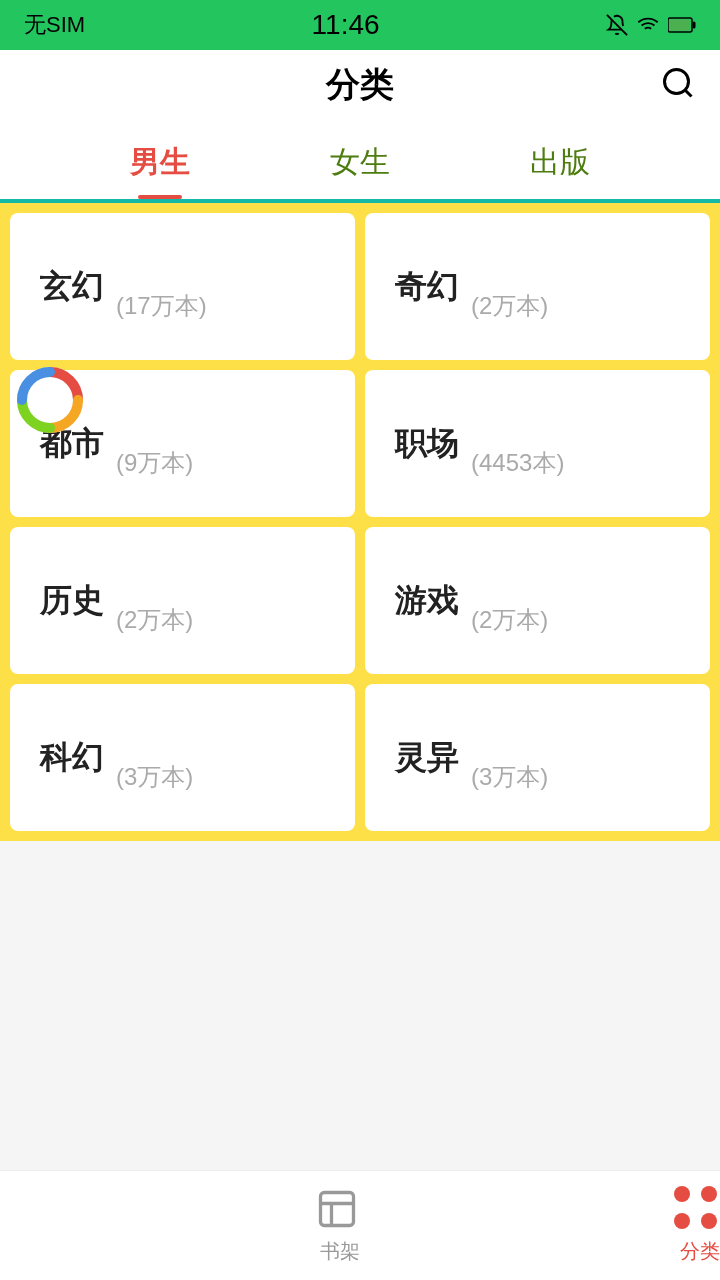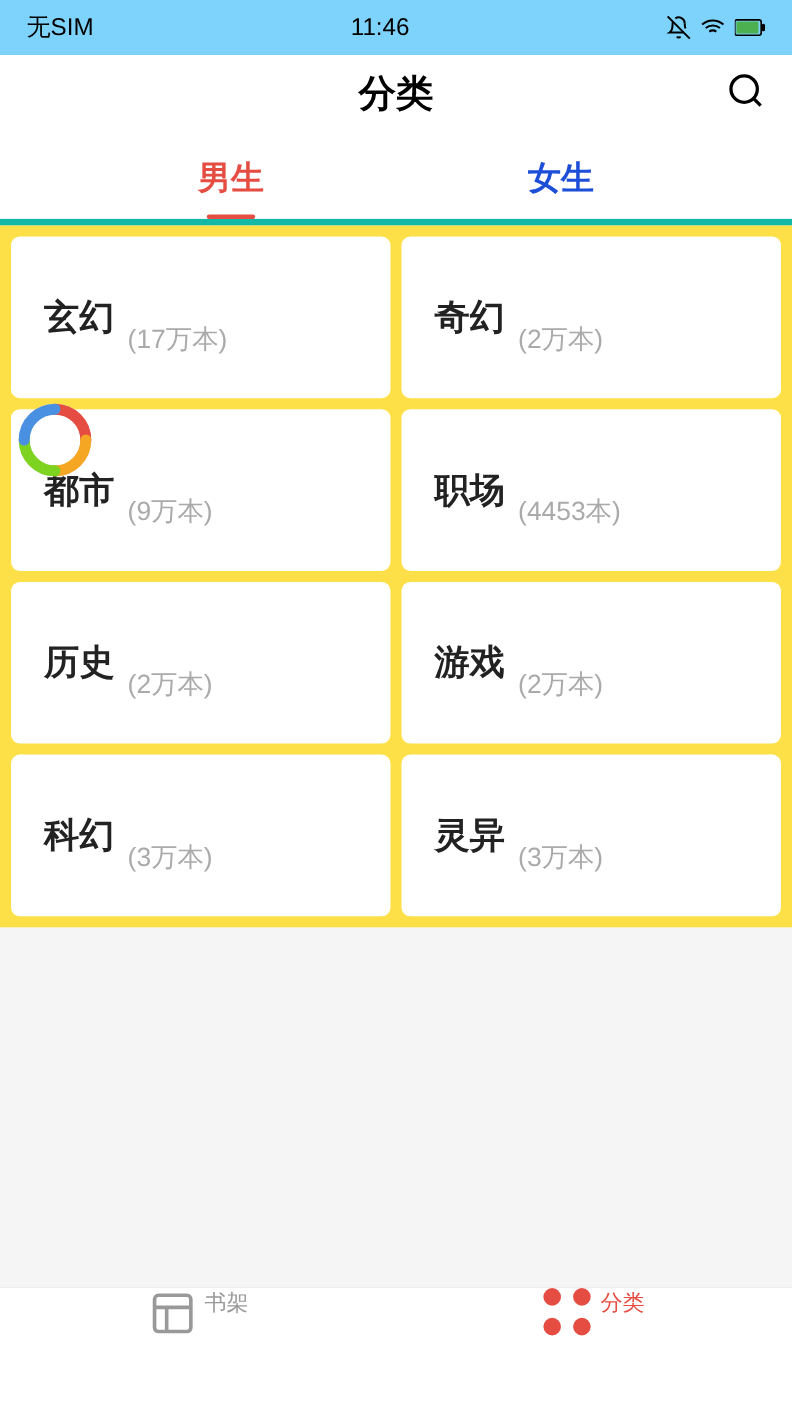--- a/index.html
+++ b/index.html
@@ -12,25 +12,25 @@
       position: relative;
       overflow-x: hidden;
     }
 
     
     .status-bar {
       display: flex;
       justify-content: space-between;
       align-items: center;
       padding: 10px 24px;
-      background: #7dd3fc;
+      background: #22c55e;
       height: 50px;
     }
     .status-left { font-size: 22px; font-weight: 500; color: #000; }
-    .status-center { font-size: 22px; font-weight: 500; color: #000; }
+    .status-center { font-size: 28px; font-weight: 500; color: #000; }
     .status-right {
       display: flex;
       align-items: center;
       gap: 8px;
     }
     .status-icon { font-size: 18px; color: #000; }
 
     
     .header {
       display: flex;
@@ -53,31 +53,30 @@
       transform: translateY(-50%);
       cursor: pointer;
     }
     .search-svg { width: 36px; height: 36px; }
 
     
     .tabs {
       display: flex;
       background: #fff;
       padding: 0 60px;
-      border-bottom: 6px solid #14b8a6;
+      border-bottom: 4px solid #14b8a6;
     }
     .tab-item {
       flex: 1;
       text-align: center;
       padding: 22px 0 16px;
       font-size: 30px;
-      color: #1d4ed8;
+      color: #4d7c0f;
       cursor: pointer;
       position: relative;
-      font-weight: bold;
     }
     .tab-item.active {
       color: #e54d42;
       font-weight: 600;
     }
     .tab-item.active::after {
       content: '';
       position: absolute;
       bottom: 0;
       left: 50%;
@@ -142,22 +141,22 @@
       width: 720px;
       height: 110px;
       background: #fff;
       border-top: 1px solid #eee;
       display: flex;
       align-items: center;
     }
     .nav-item {
       flex: 1;
       display: flex;
-      flex-direction: row;
-      align-items: flex-start;
+      flex-direction: column;
+      align-items: flex-end;
       justify-content: center;
       cursor: pointer;
       gap: 6px;
       height: 100%;
     }
     .nav-icon {
       width: 46px;
       height: 46px;
       display: flex;
       align-items: center;
@@ -230,20 +229,23 @@
     </svg>
   </div>
 </div>
 
 <div class="tabs">
   <div class="tab-item active">
     <span>男生</span>
   </div>
   <div class="tab-item">
     <span>女生</span>
+  </div>
+  <div class="tab-item">
+    <span>出版</span>
   </div>
 </div>
 
 <div class="content-area">
 
   <div class="category-grid" id="category-grid">
 
   <div class="category-cell">
       <span class="category-name">玄幻</span>
       <span class="category-count">(17万本)</span>

